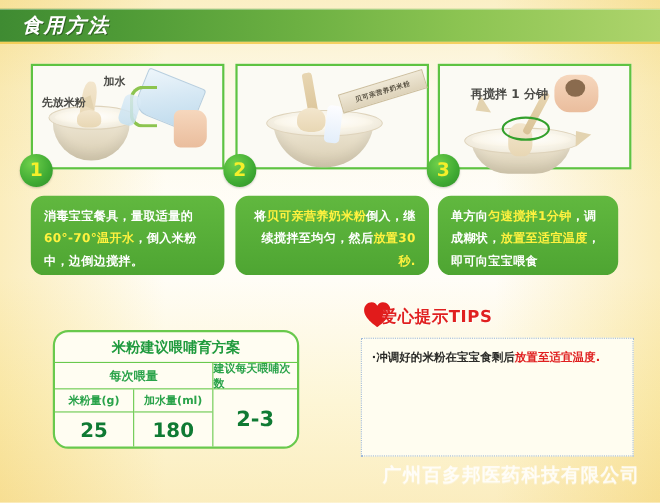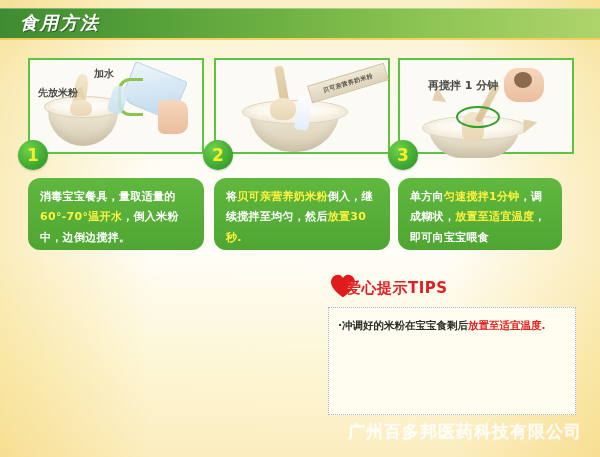--- a/index.html
+++ b/index.html
@@ -109,21 +109,21 @@
   
   .gbox{
     position:absolute;top:178px;height:72px;
     background:linear-gradient(to bottom,#61b83f,#4ea532);
     border-radius:12px;box-sizing:border-box;
     padding:9px 12px;color:#ffffff;
     font-size:11px;line-height:1.85;font-weight:bold;
     letter-spacing:.3px;
   }
   .g1{left:28px;width:176px;}
-  .g2{left:214px;width:176px;}
+  .g2{left:214px;width:176px;text-align:right;}
   .g3{left:398px;width:164px;}
   .hl{color:#fff23f;}
 
   
   .tbl{
     position:absolute;left:48px;top:300px;width:224px;height:108px;
     border:2px solid #69c94d;border-radius:14px;background:#fffdf2;
     box-sizing:border-box;overflow:hidden;
   }
   .tbl-title{
@@ -246,20 +246,42 @@
   </div>
 
   <div class="badge b1">1</div>
   <div class="badge b2">2</div>
   <div class="badge b3">3</div>
 
   <div class="gbox g1"><span>消毒宝宝餐具，量取适量的</span><span class="hl">60°-70°温开水</span><span>，倒入米粉中，边倒边搅拌。</span></div>
   <div class="gbox g2"><span>将</span><span class="hl">贝可亲营养奶米粉</span><span>倒入，继续搅拌至均匀，然后</span><span class="hl">放置30秒.</span></div>
   <div class="gbox g3"><span>单方向</span><span class="hl">匀速搅拌1分钟</span><span>，调成糊状，</span><span class="hl">放置至适宜温度</span><span>，即可向宝宝喂食</span></div>
 
+  <div class="tbl">
+    <div class="tbl-title">米粉建议喂哺育方案</div>
+    <div class="tbl-body">
+      <div class="col-left">
+        <div class="row-h">每次喂量</div>
+        <div class="sub">
+          <div class="sub-cell first">
+            <div class="sub-h">米粉量(g)</div>
+            <div class="sub-v">25</div>
+          </div>
+          <div class="sub-cell">
+            <div class="sub-h">加水量(ml)</div>
+            <div class="sub-v">180</div>
+          </div>
+        </div>
+      </div>
+      <div class="col-right">
+        <div class="r-head">建议每天喂哺次数</div>
+        <div class="r-val">2-3</div>
+      </div>
+    </div>
+  </div>
 
   <div class="tips-head">
     <svg class="heart" viewBox="0 0 32 30">
       <path d="M16 29 C16 29 1 19.5 1 10.2 C1 4.8 5 1 9.6 1 C12.7 1 15 2.9 16 5 C17 2.9 19.3 1 22.4 1 C27 1 31 4.8 31 10.2 C31 19.5 16 29 16 29 Z" fill="#e11b1b"></path>
     </svg>
     <div class="tips-title">爱心提示TIPS</div>
   </div>
 
   <div class="tips-box">
     <p><span>·冲调好的米粉在宝宝食剩后</span><span class="red">放置至适宜温度.</span></p>

